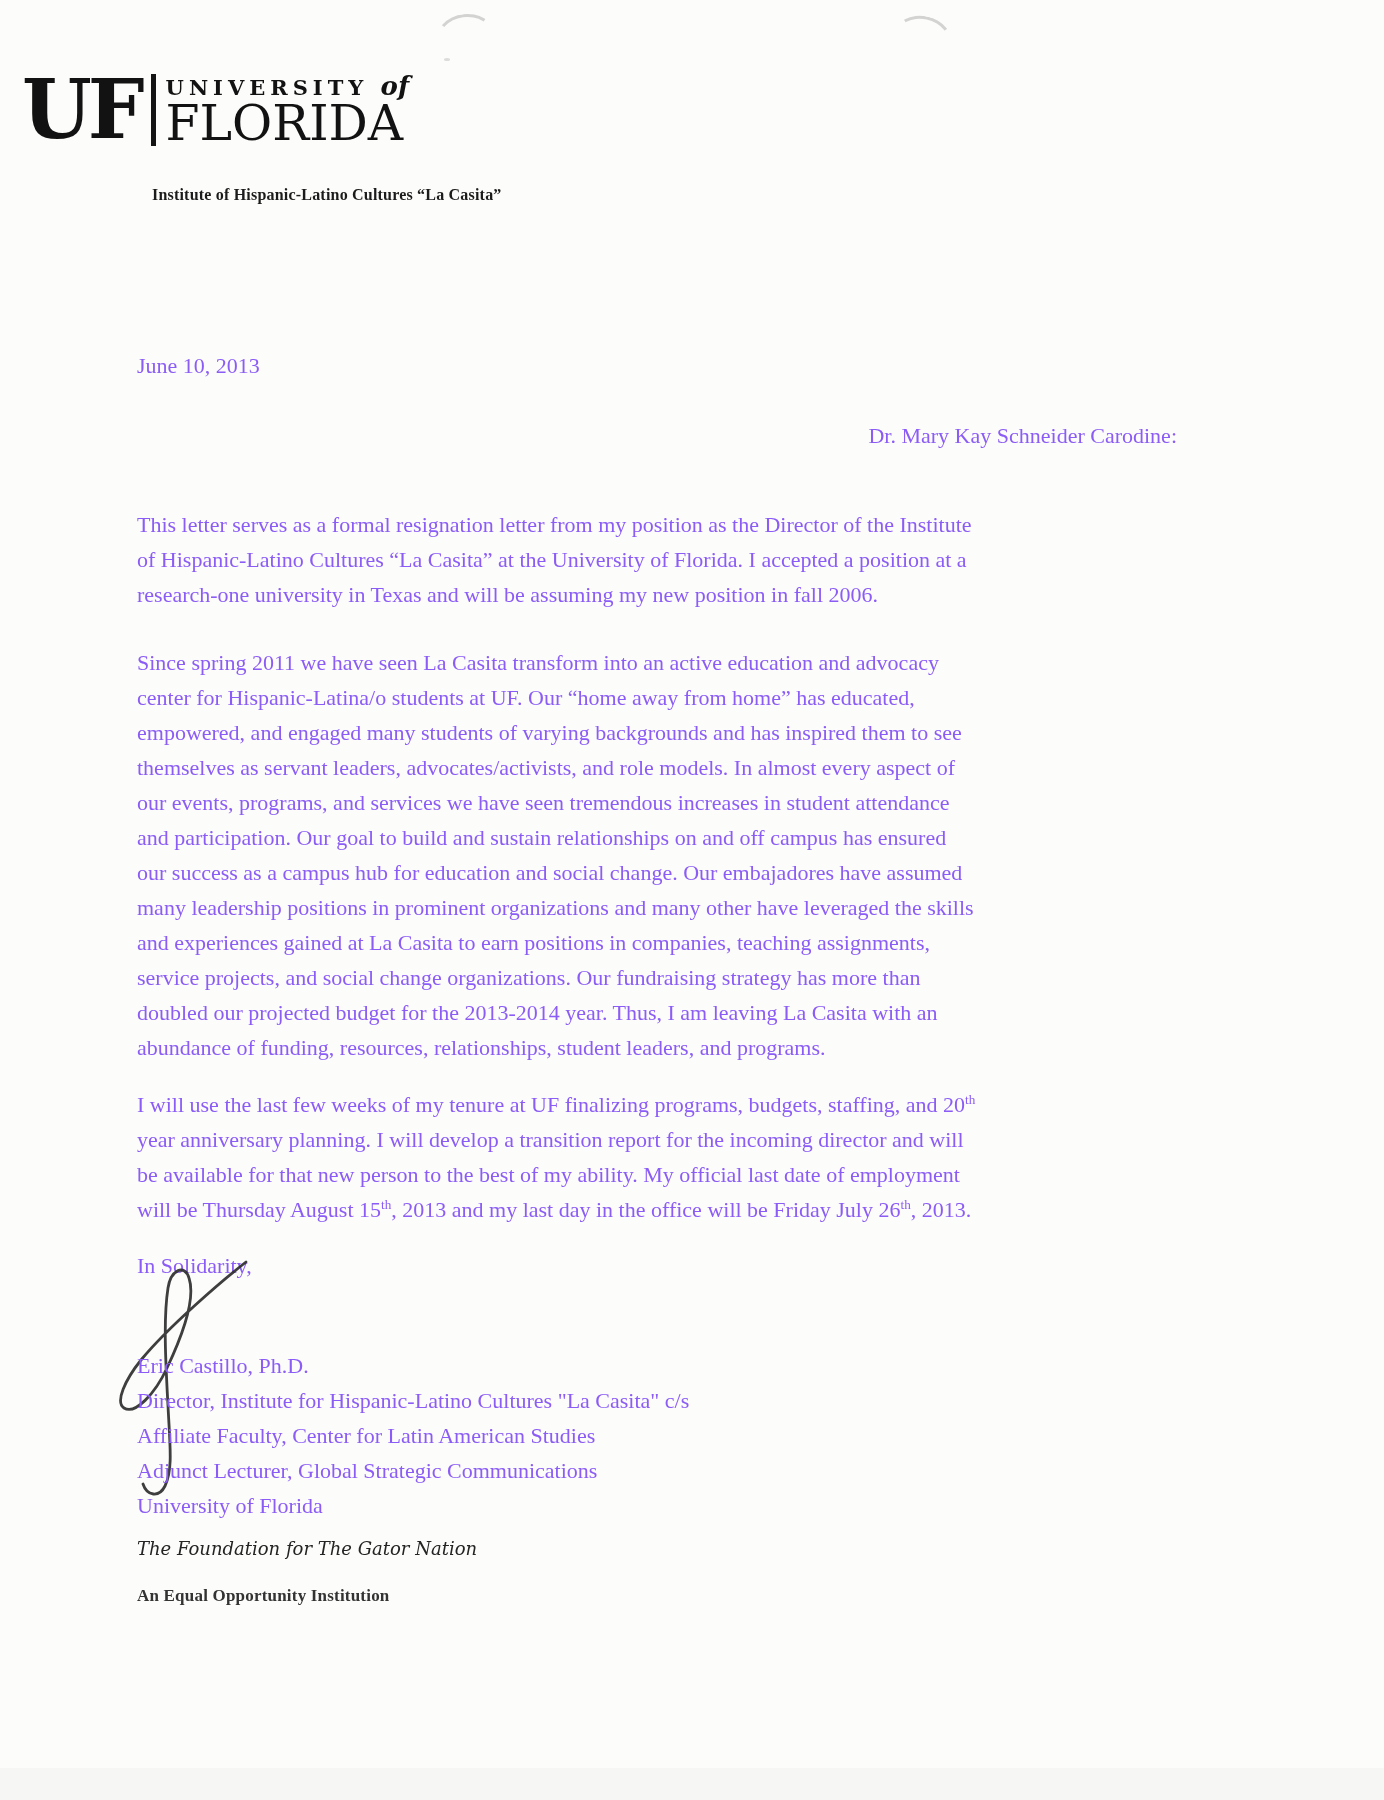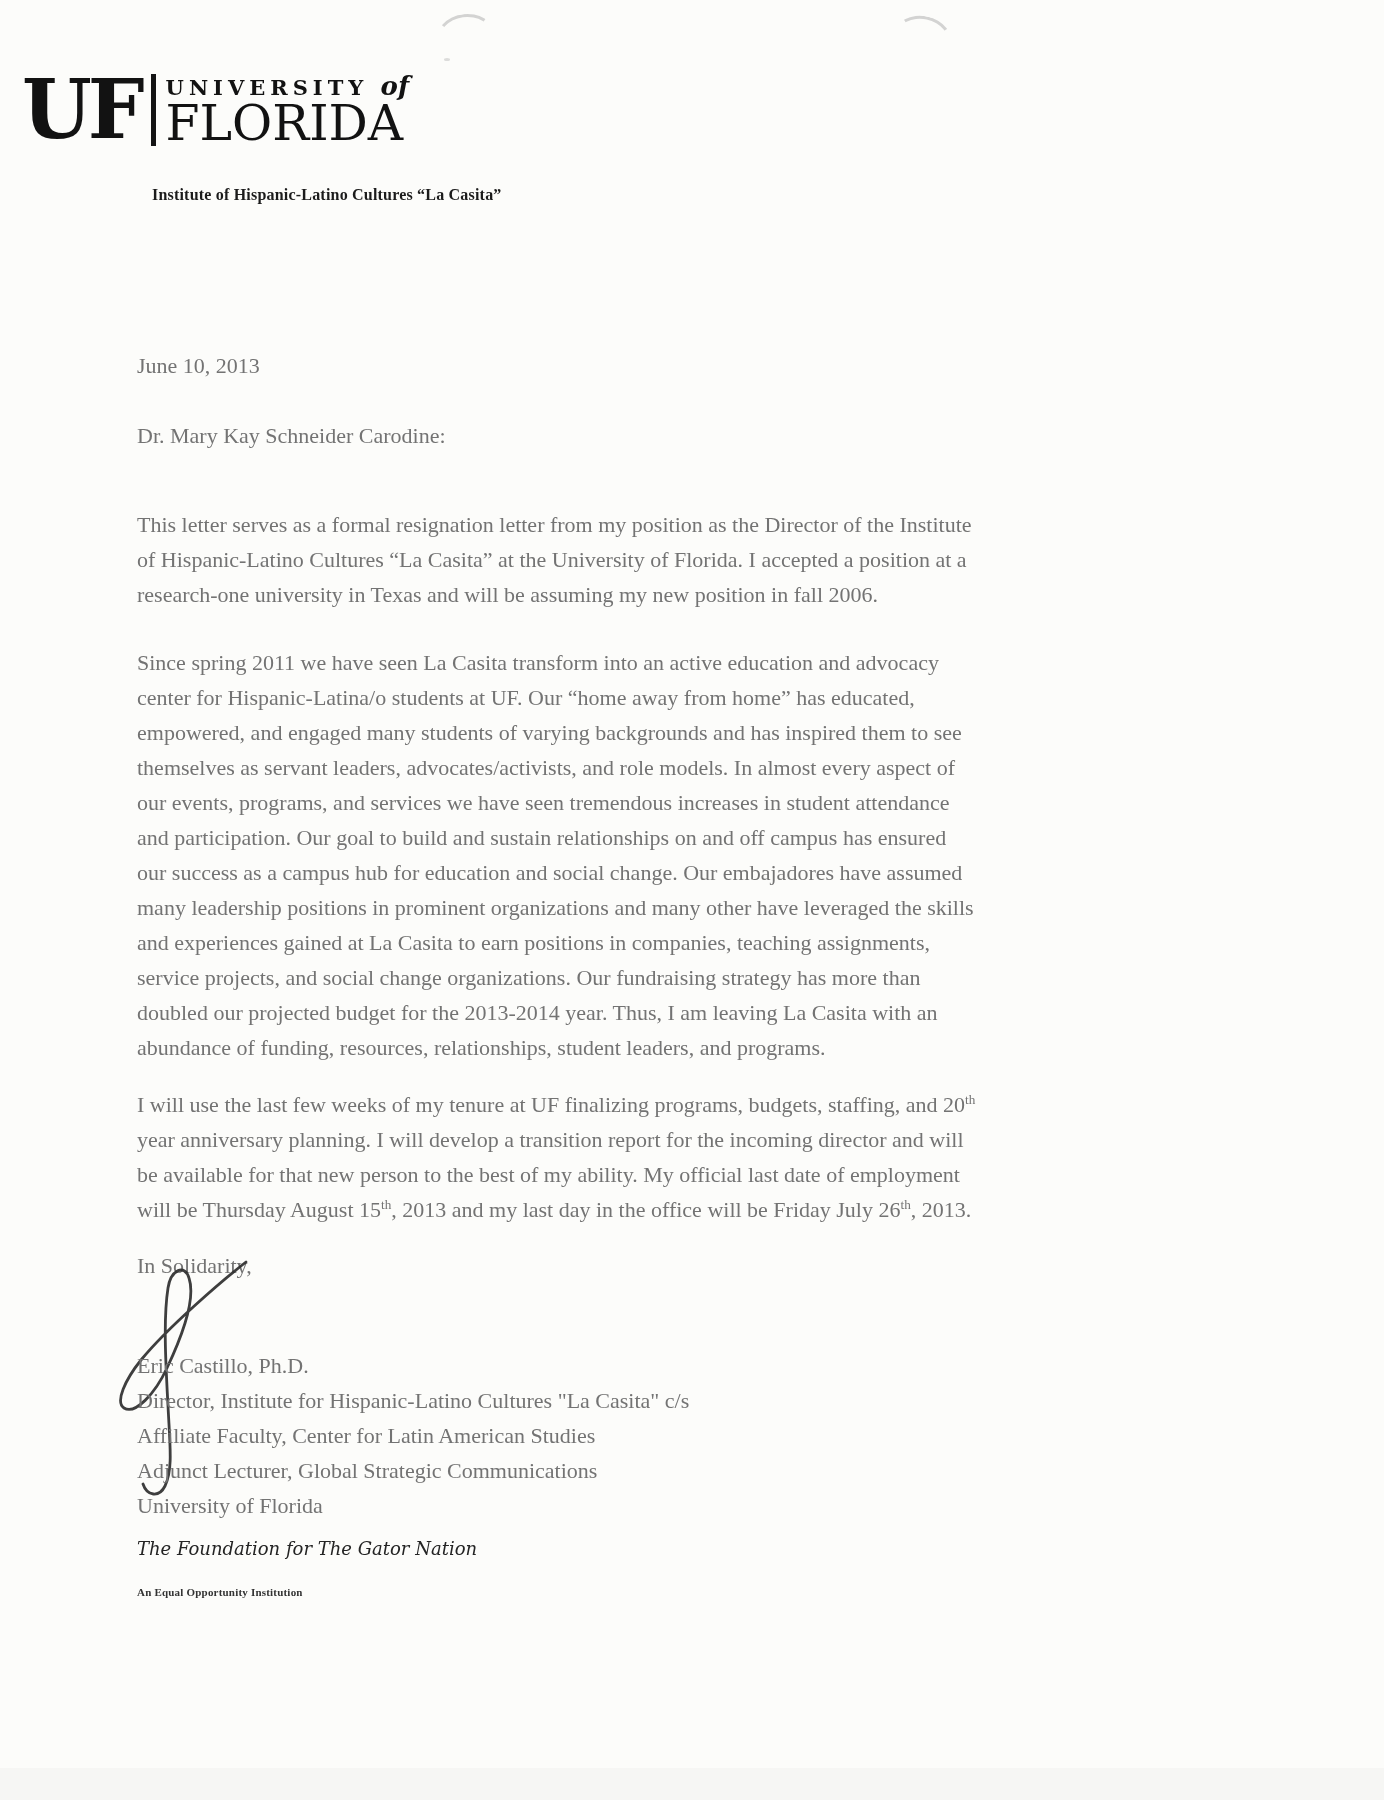--- a/index.html
+++ b/index.html
@@ -45,41 +45,41 @@
     letter-spacing:0px;margin-top:1px;white-space:nowrap;
   }
   
   .dept{
     position:absolute;left:152px;top:186px;
     font-size:16px;font-weight:700;color:#1b1b1b;
     letter-spacing:.2px;
   }
   .txt{
     position:absolute;left:137px;
-    font-size:22px;line-height:35px;color:#737373;
+    font-size:22px;line-height:35px;color:#8b5cf6;
     white-space:pre-line;
     width:1040px;
   }
   .date-line{top:348px;}
-  .salutation{top:418px;}
+  .salutation{top:418px;text-align:right;}
   .p1{top:485px;}
   .p2{top:623px;}
   .p3{top:1065px;}
   .p3 sup{font-size:60%;line-height:0;vertical-align:super;}
   .closing{top:1248px;}
   .sigblock{top:1348px;}
   .foundation{
     position:absolute;left:137px;top:1538px;
     font-family:"DejaVu Serif", serif;
     font-style:italic;font-weight:500;
     font-size:18px;color:#242424;
   }
   .eo-line{
     position:absolute;left:137px;top:1586px;
-    font-size:11px;font-weight:600;color:#333;
+    font-size:17px;font-weight:600;color:#333;
     letter-spacing:.2px;
   }
   
   .sig-svg{
     position:absolute;left:95px;top:1256px;
     width:215px;height:250px;
   }
   
   .arc{
     position:absolute;

